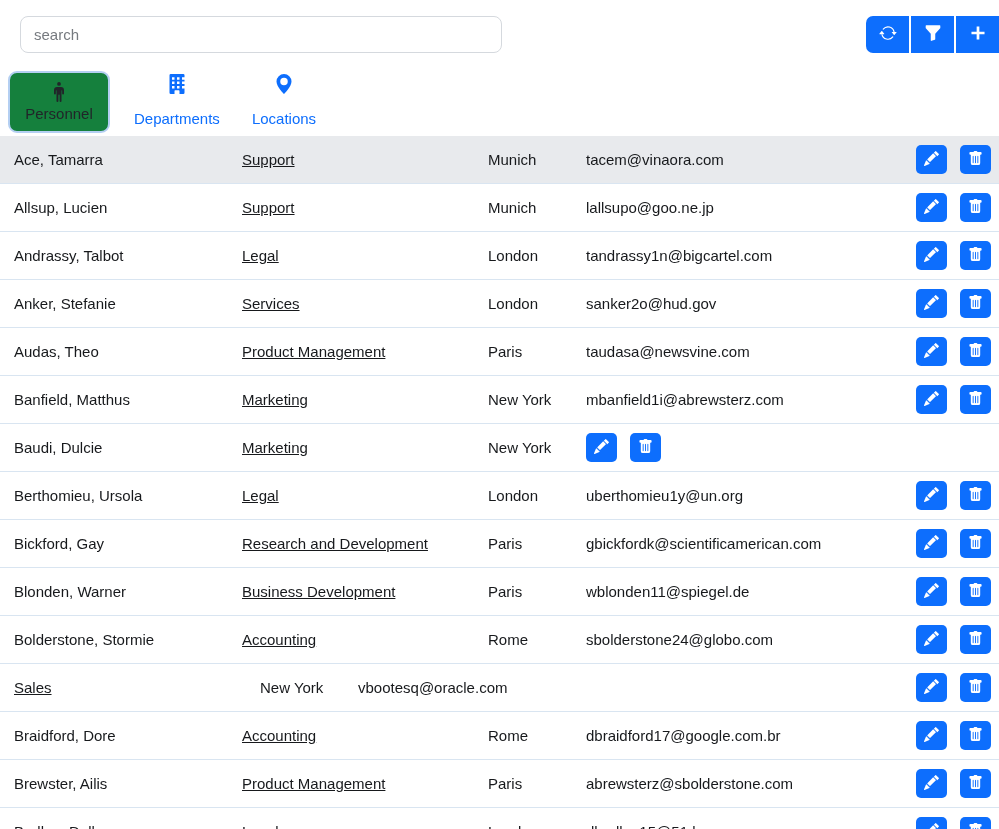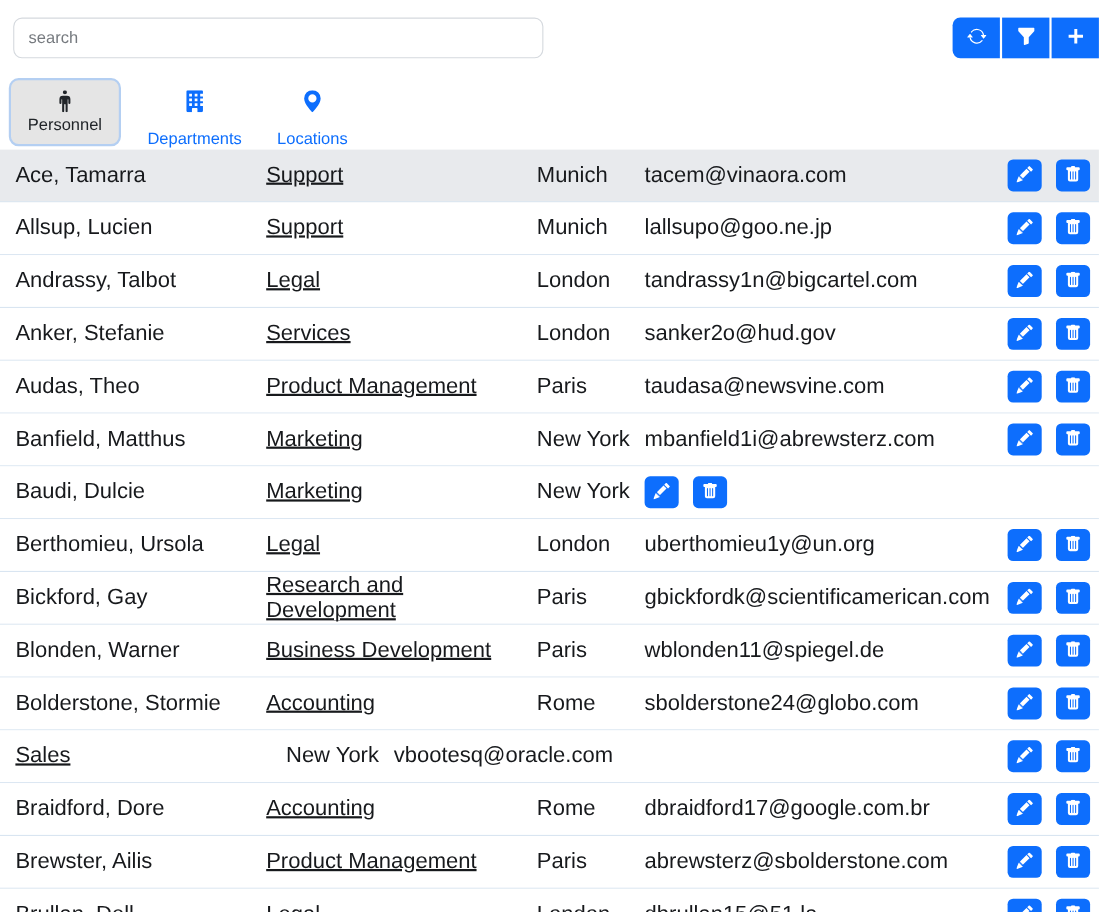--- a/index.html
+++ b/index.html
@@ -7,21 +7,21 @@
   body {
     position: relative;
     background: #ffffff;
     font-family: "Liberation Sans", "DejaVu Sans", sans-serif;
     color: #1c1e21;
   }
 
   
   .topbar { position: absolute; left: 8px; top: 16px; right: 0; height: 38px; }
   .search-input {
-    position: absolute; left: 4px; top: 0;
+    position: absolute; left: 12px; top: 0;
     width: 482px; height: 37px;
     border: 1px solid #d5d9de; border-radius: 8px;
     padding: 0 13px; font-size: 15px; color: #212529;
     font-family: inherit; outline: none; background: #fff;
   }
   .search-input::placeholder { color: #767a7f; }
   .toolbar {
     position: absolute; right: 0; top: 0;
     display: flex; gap: 2px;
   }
@@ -32,35 +32,35 @@
   .toolbar button:first-child { border-radius: 7px 0 0 7px; }
   .toolbar svg { width: 18px; height: 18px; fill: #ffffff; }
 
   
   .tabs { position: absolute; left: 8px; top: 71px; display: flex; align-items: flex-end; gap: 16px; }
   .tab {
     display: flex; flex-direction: column; align-items: center; gap: 16px;
     font-size: 15px; color: #0d6efd; cursor: pointer; padding: 0 8px; margin-bottom: 10px;
   }
   .tab.active {
-    width: 102px; height: 62px; margin-bottom: 12px;
-    border: 2px solid #b4cff2; border-radius: 9px; background: #e5e5e5;
+    width: 102px; height: 62px; margin-bottom: 4px;
+    border: 2px solid #b4cff2; border-radius: 9px; background: #15803d;
     justify-content: center; color: #212529; gap: 3px;
   }
   .tab-icon svg { width: 20px; height: 20px; display: block; }
   .tab.active .tab-icon svg { fill: #212529; }
   .tab .tab-icon svg { fill: #0d6efd; }
   .tab.active .tab-icon svg { fill: #212529; }
 
   
   .table { position: absolute; left: 0; right: 0; top: 136px; }
   .trow {
     display: flex; align-items: center; height: 48px;
     border-bottom: 1px solid #d9e5f1; background: #fff;
-    padding-left: 14px; font-size: 20px; color: #17191c;
+    padding-left: 14px; font-size: 15px; color: #17191c;
   }
   .trow.selected { background: #e8eaed; }
   .c-name  { width: 228px; }
   .c-dept  { width: 246px; text-decoration: underline; }
   .c-city  { width: 98px;  }
   .c-email { flex: 1; }
   .c-actions { display: flex; gap: 13px; padding-right: 8px; }
   .action-btn {
     width: 31px; height: 29px; border: none; border-radius: 5px;
     background: #0d6efd; display: flex; align-items: center; justify-content: center;

